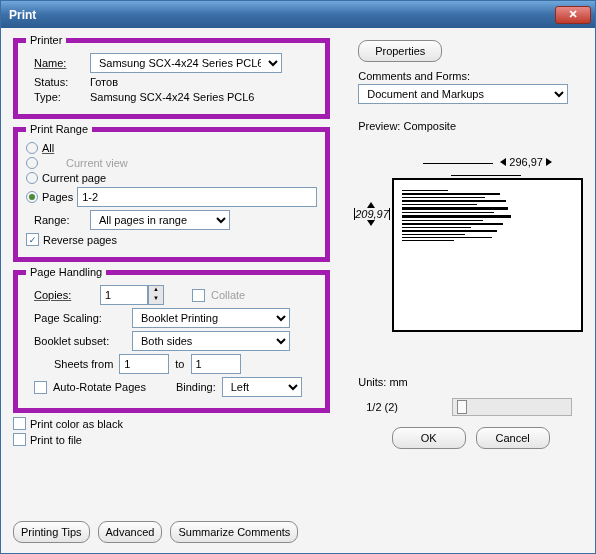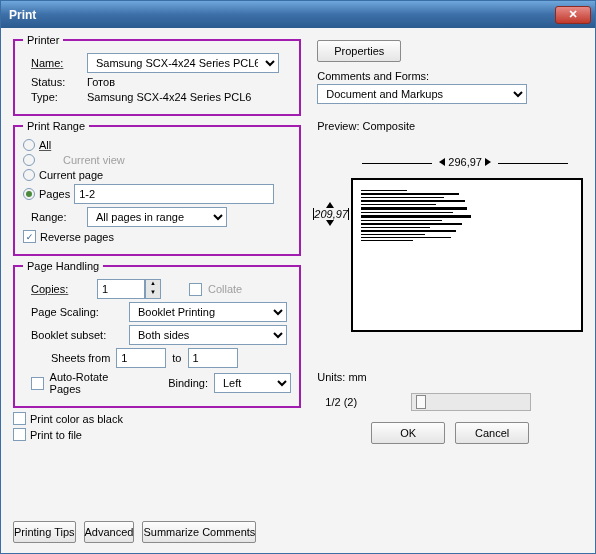--- a/index.html
+++ b/index.html
@@ -2,27 +2,27 @@
 <html><head>
 <meta charset="utf-8">
 <style>
   * { box-sizing: border-box; font-family: Tahoma, sans-serif; font-size: 11px; }
   body { margin: 0; background: #fff; }
   .window { width: 596px; height: 554px; border: 1px solid #3a6ea5; background: #f4f4f4; display: flex; flex-direction: column; }
   .titlebar { height: 27px; background: linear-gradient(#6fa8dc, #3d6fa8 50%, #2b5b8f); display: flex; align-items: center; padding: 0 4px 0 8px; }
   .title { color: #fff; font-weight: bold; font-size: 12px; flex: 1; }
   .close-btn { width: 36px; height: 18px; background: linear-gradient(#e78a86, #c0392b); border: 1px solid #8a2a22; border-radius: 3px; display: flex; align-items: center; justify-content: center; color: #fff; font-weight: bold; cursor: pointer; }
   .body { flex: 1; padding: 6px 12px 10px 12px; display: flex; flex-direction: column; gap: 2px; }
-  fieldset { border: 2px solid #a21caf; margin: 0 4px 4px 0; padding: 4px 8px 8px 8px; }
+  fieldset { border: 5px solid #a21caf; margin: 0 16px 4px 0; padding: 4px 8px 8px 8px; }
   legend { padding: 0 4px; }
   .row { display: flex; align-items: center; gap: 6px; margin: 3px 0; padding-left: 8px; }
   .lbl { width: 50px; }
   input[type=text], select { border: 1px solid #7f9db9; background: #fff; height: 20px; padding: 0 4px; font-size: 11px; }
   select { height: 20px; }
-  .btn { border: 1px solid #8a8a8a; background: linear-gradient(#fdfdfd,#e5e5e5); padding: 2px 0; border-radius: 2px; cursor: pointer; height: 22px; display: inline-flex; align-items: center; justify-content: center; }
+  .btn { border: 1px solid #8a8a8a; background: linear-gradient(#fdfdfd,#e5e5e5); padding: 2px 7px; border-radius: 9px; cursor: pointer; height: 22px; display: inline-flex; align-items: center; justify-content: center; }
   .cols { display: flex; gap: 12px; }
   .left { flex: 1.1; }
   .right { flex: 1; display: flex; flex-direction: column; }
   .radio-row, .chk-row { display: flex; align-items: center; gap: 4px; margin: 3px 0; }
   .disabled { color: #a0a0a0; gap: 28px; }
   .underline { text-decoration: underline; text-decoration-color: #555; }
   .preview-area { flex: 1; position: relative; }
   .dim-h { position: absolute; top: 24px; left: 30px; right: 0; text-align: center; font-size:11px; }
   .dim-h::before, .dim-h::after { content:""; display:inline-block; vertical-align:middle; border-top:1px solid #000; width:70px; margin:0 4px; }
   .arrow-l, .arrow-r { display:inline-block; width:0;height:0;border-top:4px solid transparent;border-bottom:4px solid transparent; }
@@ -89,21 +89,21 @@
             <span class="radio"></span>
             <span>Current view</span>
           </div>
           <div class="radio-row">
             <span class="radio"></span>
             <span>Current page</span>
           </div>
           <div class="radio-row">
             <span class="radio sel"></span>
             <span>Pages</span>
-            <input type="text" style="width: 200px;" value="1-2">
+            <input type="text" style="width: 240px;" value="1-2">
           </div>
           <div class="row">
             <span style="width:50px">Range:</span>
             <select style="width:140px">
               <option>All pages in range</option>
             </select>
           </div>
           <div class="chk-row">
             <span class="chk">✓</span>
             <span>Reverse pages</span>

